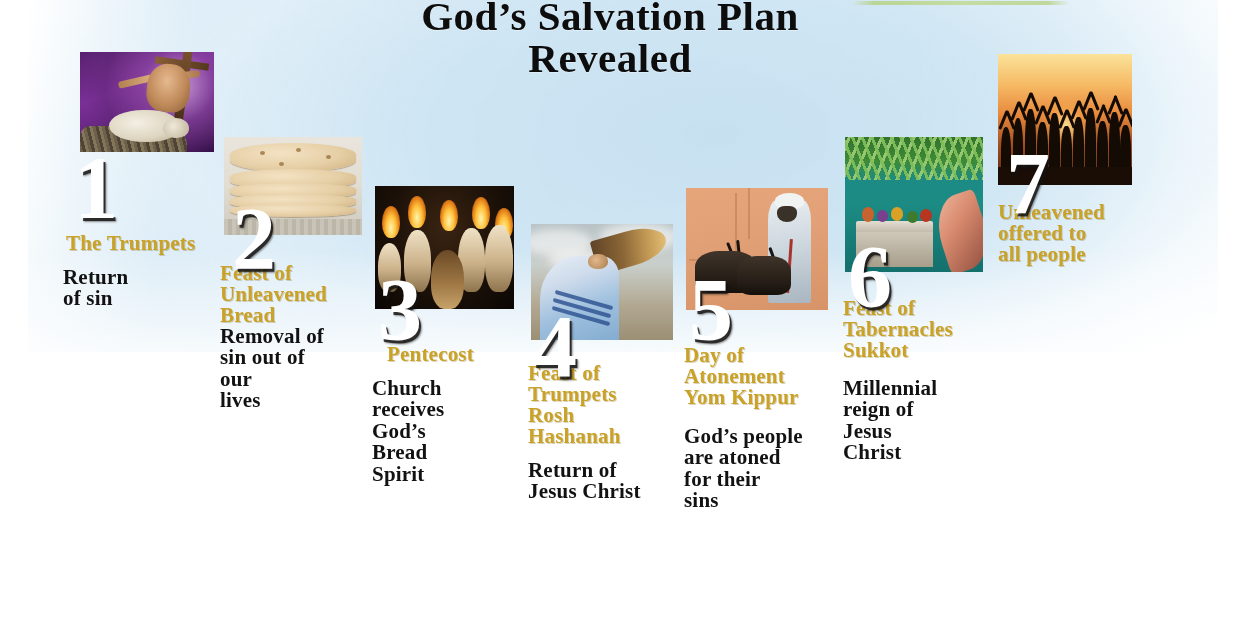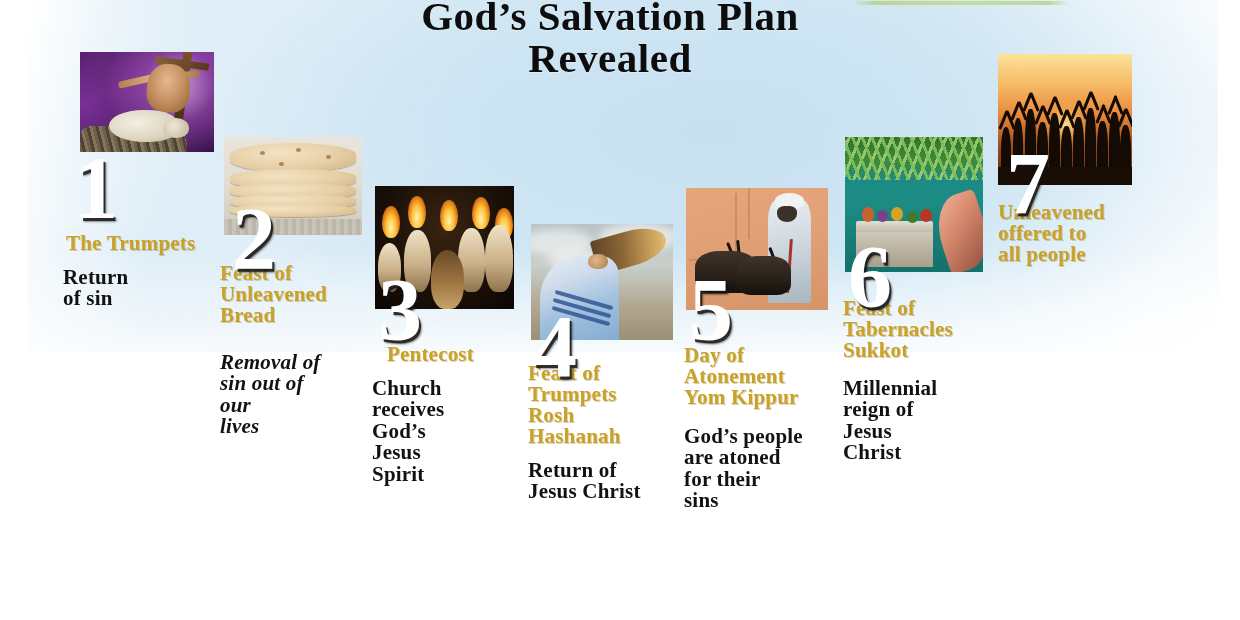--- a/index.html
+++ b/index.html
@@ -120,21 +120,21 @@
   #step1 { left: 62px;  top: 52px;  width: 180px; }
   #step1 .step-photo { width: 134px; height: 100px; left: 18px; top: 0; }
   #step1 .step-num   { left: 12px;  top: 100px; }
   #step1 .step-name  { left: 4px;   top: 181px; width: 230px; }
   #step1 .step-desc  { left: 1px;   top: 215px; width: 180px; }
 
   #step2 { left: 220px; top: 135px; width: 160px; }
   #step2 .step-photo { width: 138px; height: 98px; left: 4px; top: 2px; }
   #step2 .step-num   { left: 12px;  top: 68px; }
   #step2 .step-name  { left: 0px;   top: 128px; width: 170px; }
-  #step2 .step-desc  { left: 0px;   top: 217px; width: 160px; font-style: italic; }
+  #step2 .step-desc  { left: 0px;   top: 191px; width: 160px; }
 
   #step3 { left: 372px; top: 184px; width: 155px; }
   #step3 .step-photo { width: 139px; height: 123px; left: 3px; top: 2px; }
   #step3 .step-num   { left: 6px;   top: 90px; }
   #step3 .step-name  { left: 15px;   top: 160px; width: 170px; }
   #step3 .step-desc  { left: 0px;   top: 194px; width: 150px; }
 
   #step4 { left: 528px; top: 220px; width: 155px; }
   #step4 .step-photo { width: 142px; height: 116px; left: 3px; top: 4px; }
   #step4 .step-num   { left: 5px;   top: 91px; }
@@ -363,21 +363,21 @@
         <div class="head h4"></div>
           <div class="head h5"></div>
         <div class="head h3"></div>
       </div>
     </div>
     <div class="step-num">3</div>
     <div class="step-name">Pentecost</div>
     <div class="step-desc">Church
 receives
 God’s
-Jesus
+Bread
 Spirit</div>
   </div>
 
   <div class="step" id="step4">
     <div class="step-photo">
       <div class="scene sc4">
         <div class="cloud c1"></div>
           <div class="cloud c2"></div>
           <div class="cloud c3"></div>
         <div class="horn"></div>

